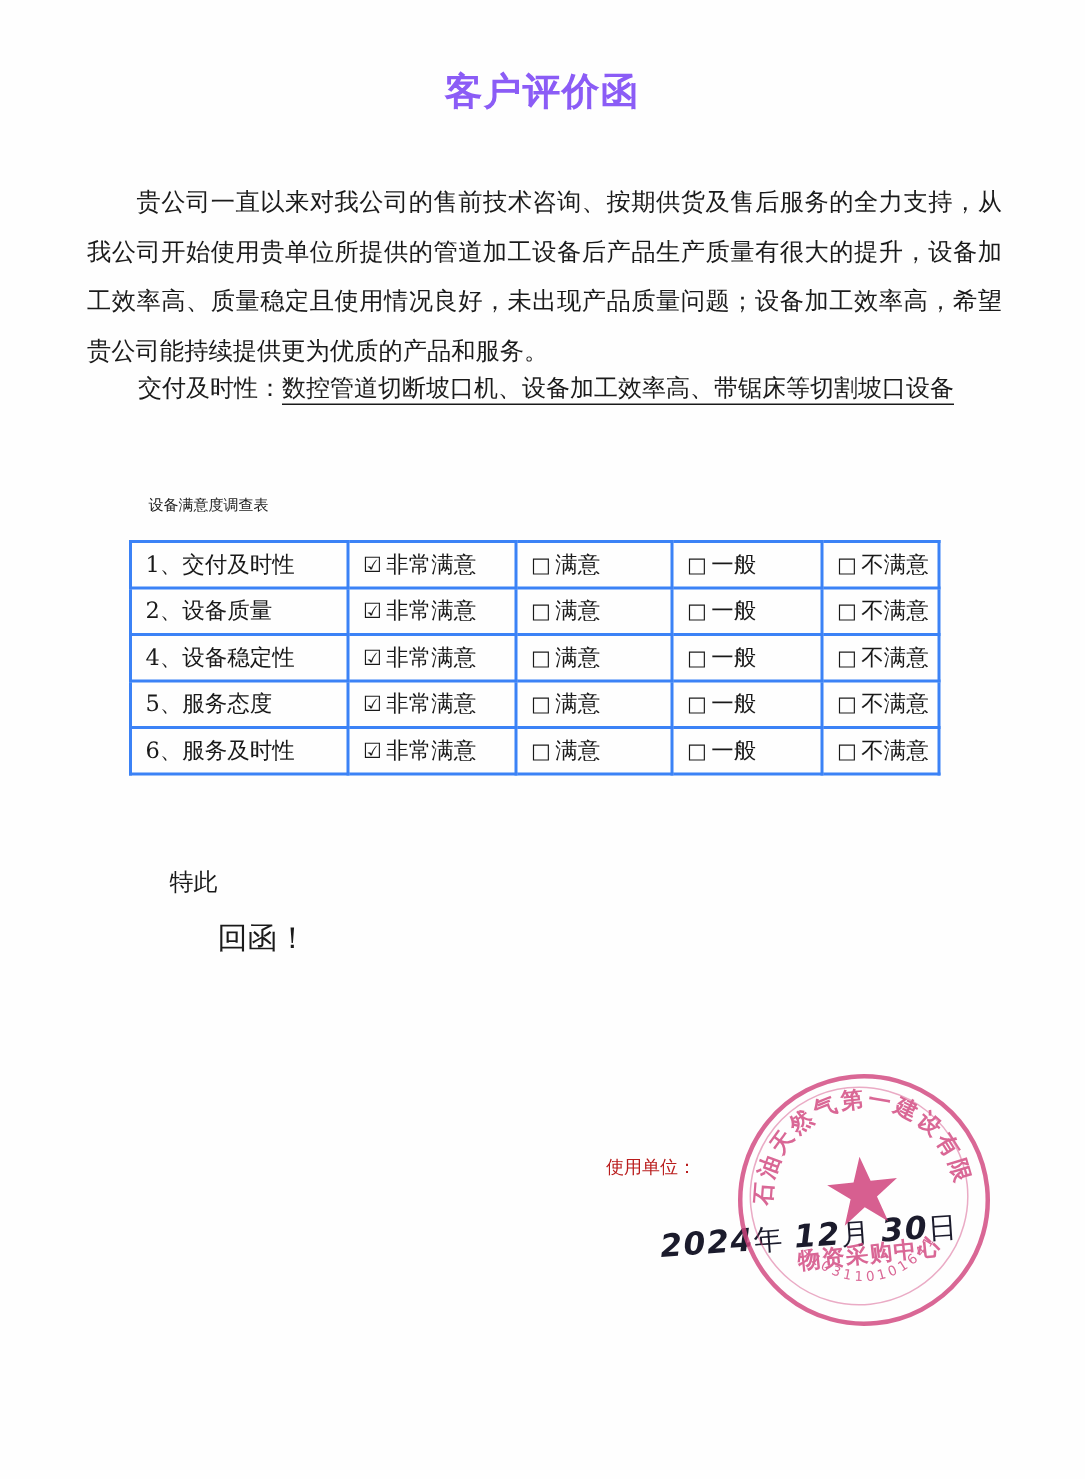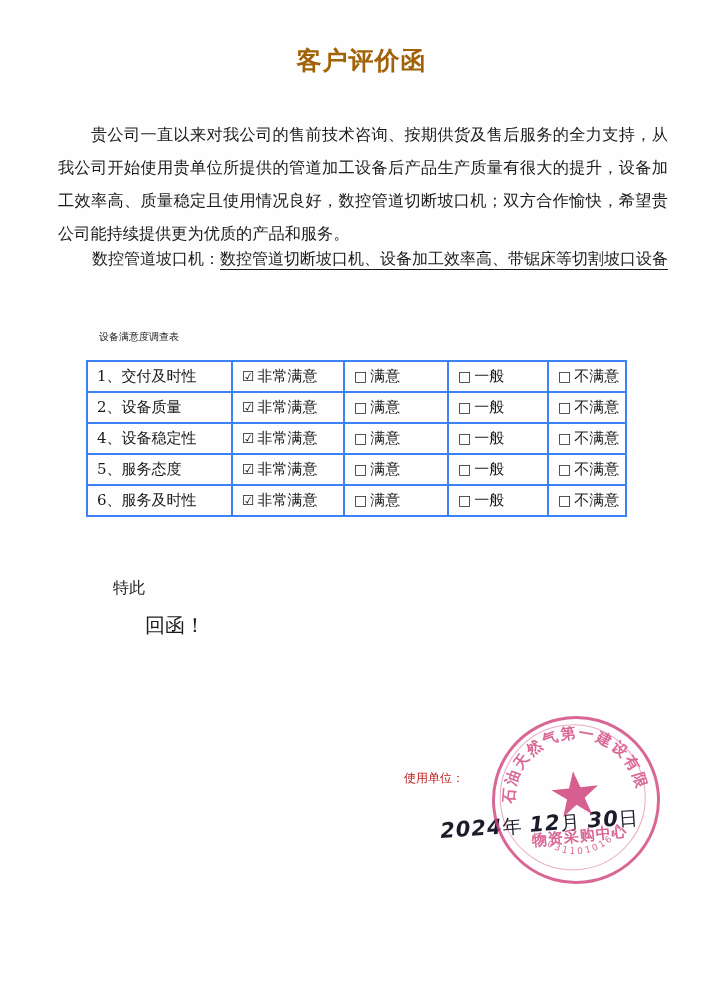--- a/index.html
+++ b/index.html
@@ -23,21 +23,21 @@
   .doc-title {
     position: absolute;
     top: 44px;
     left: 0;
     width: 723px;
     text-align: center;
     font-family: "DejaVu Serif", "Liberation Serif", serif;
     font-size: 25px;
     font-weight: bold;
     letter-spacing: 1px;
-    color: #a16207;
+    color: #8b5cf6;
   }
 
   
   .addressee {
     position: absolute;
     top: 88px;
     left: 60px;
     font-family: "DejaVu Serif", "Liberation Serif", serif;
     font-size: 16px;
     font-weight: bold;
@@ -229,24 +229,24 @@
   }
 </style>
 </head>
 <body>
 
 <div class="page">
 
   <div class="doc-title">客户评价函</div>
 
 
-  <div class="body-para">贵公司一直以来对我公司的售前技术咨询、按期供货及售后服务的全力支持，从我公司开始使用贵单位所提供的管道加工设备后产品生产质量有很大的提升，设备加工效率高、质量稳定且使用情况良好，数控管道切断坡口机；双方合作愉快，希望贵公司能持续提供更为优质的产品和服务。</div>
+  <div class="body-para">贵公司一直以来对我公司的售前技术咨询、按期供货及售后服务的全力支持，从我公司开始使用贵单位所提供的管道加工设备后产品生产质量有很大的提升，设备加工效率高、质量稳定且使用情况良好，未出现产品质量问题；设备加工效率高，希望贵公司能持续提供更为优质的产品和服务。</div>
 
   <div class="model-block">
-    <span class="model-label">数控管道坡口机：</span><span class="model-value">数控管道切断坡口机、设备加工效率高、带锯床等切割坡口设备</span>
+    <span class="model-label">交付及时性：</span><span class="model-value">数控管道切断坡口机、设备加工效率高、带锯床等切割坡口设备</span>
   </div>
 
   <div class="survey-caption">设备满意度调查表</div>
 
   <table class="survey-table">
     <colgroup>
       <col class="col-item">
         <col class="col-opt1">
         <col class="col-opt2">
         <col class="col-opt3">

